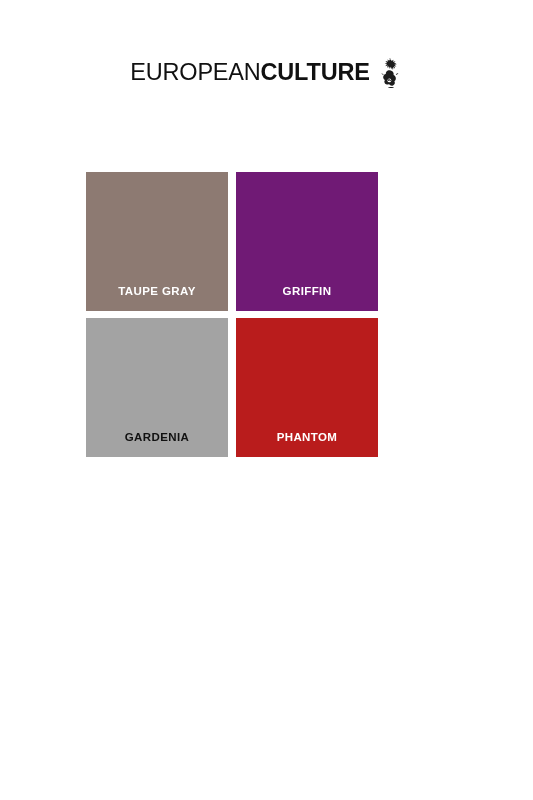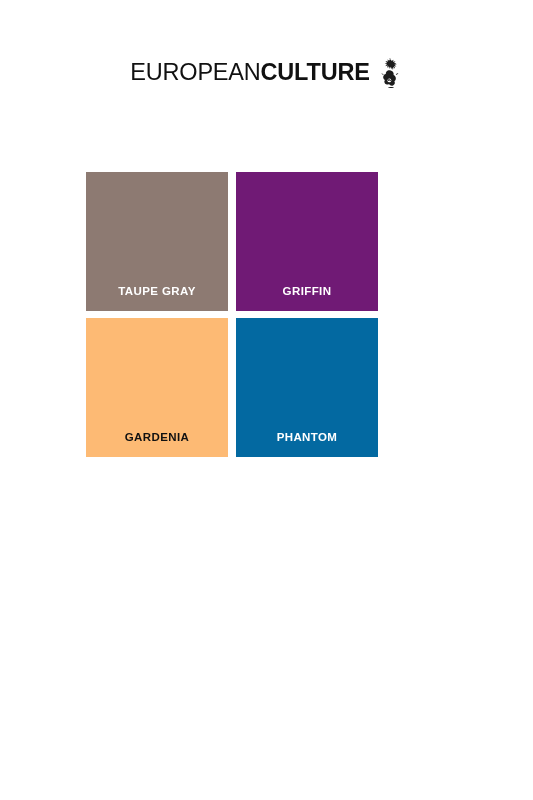--- a/index.html
+++ b/index.html
@@ -127,23 +127,23 @@
   <div class="swatch-grid">
 
     <div class="swatch" style="background-color: rgb(141, 122, 114);">
       <span class="swatch-label" style="color: rgb(255, 255, 255);">TAUPE GRAY</span>
     </div>
 
     <div class="swatch" style="background-color: #701a75;">
       <span class="swatch-label" style="color: rgb(255, 255, 255);">GRIFFIN</span>
     </div>
 
-    <div class="swatch" style="background-color: #fdba74;">
+    <div class="swatch" style="background-color: #a3a3a3;">
       <span class="swatch-label" style="color: rgb(17, 17, 17);">GARDENIA</span>
     </div>
 
-    <div class="swatch" style="background-color: #0369a1;">
+    <div class="swatch" style="background-color: #b91c1c;">
       <span class="swatch-label" style="color: rgb(255, 255, 255);">PHANTOM</span>
     </div>
 
   </div>
 
 </div>
 
 </body></html>

